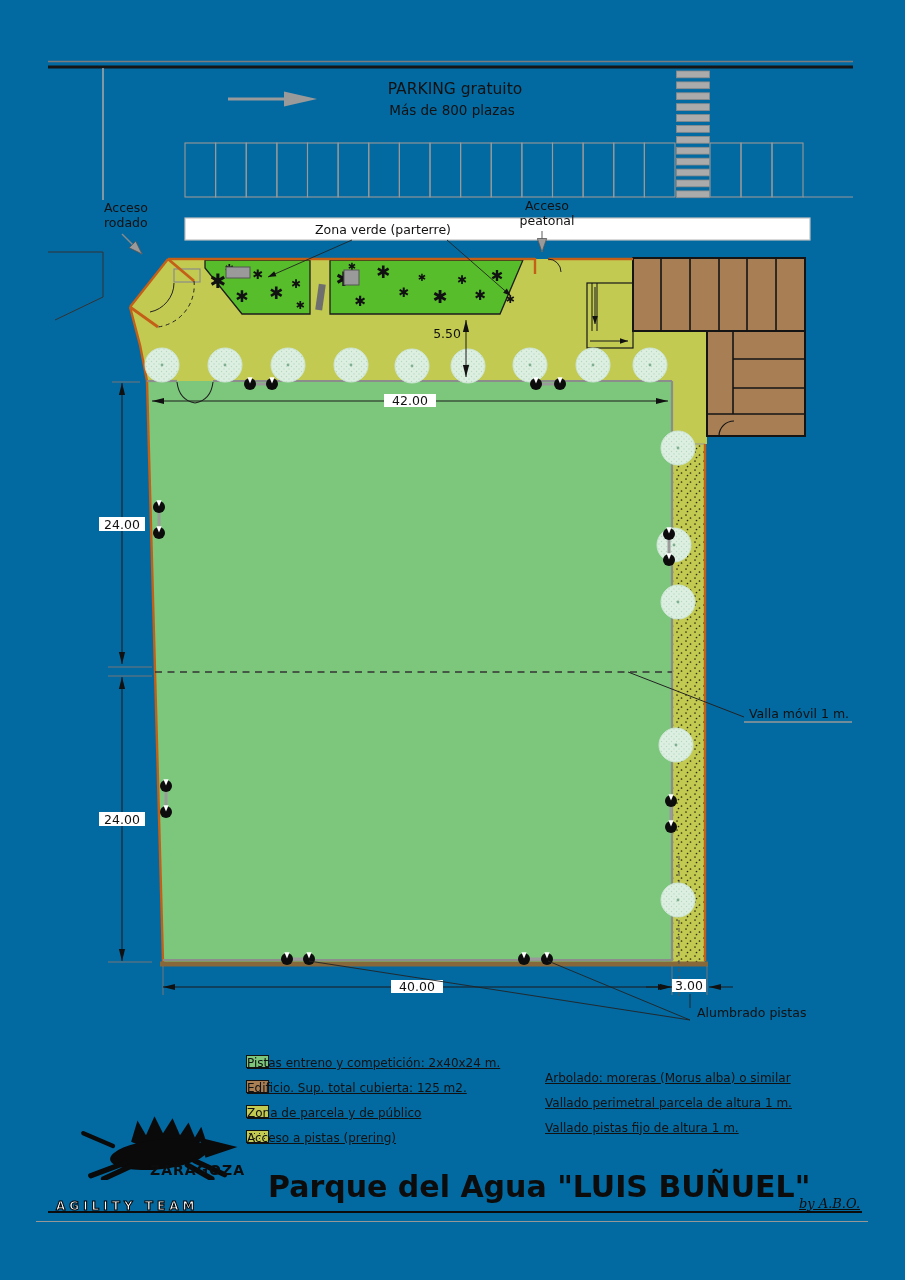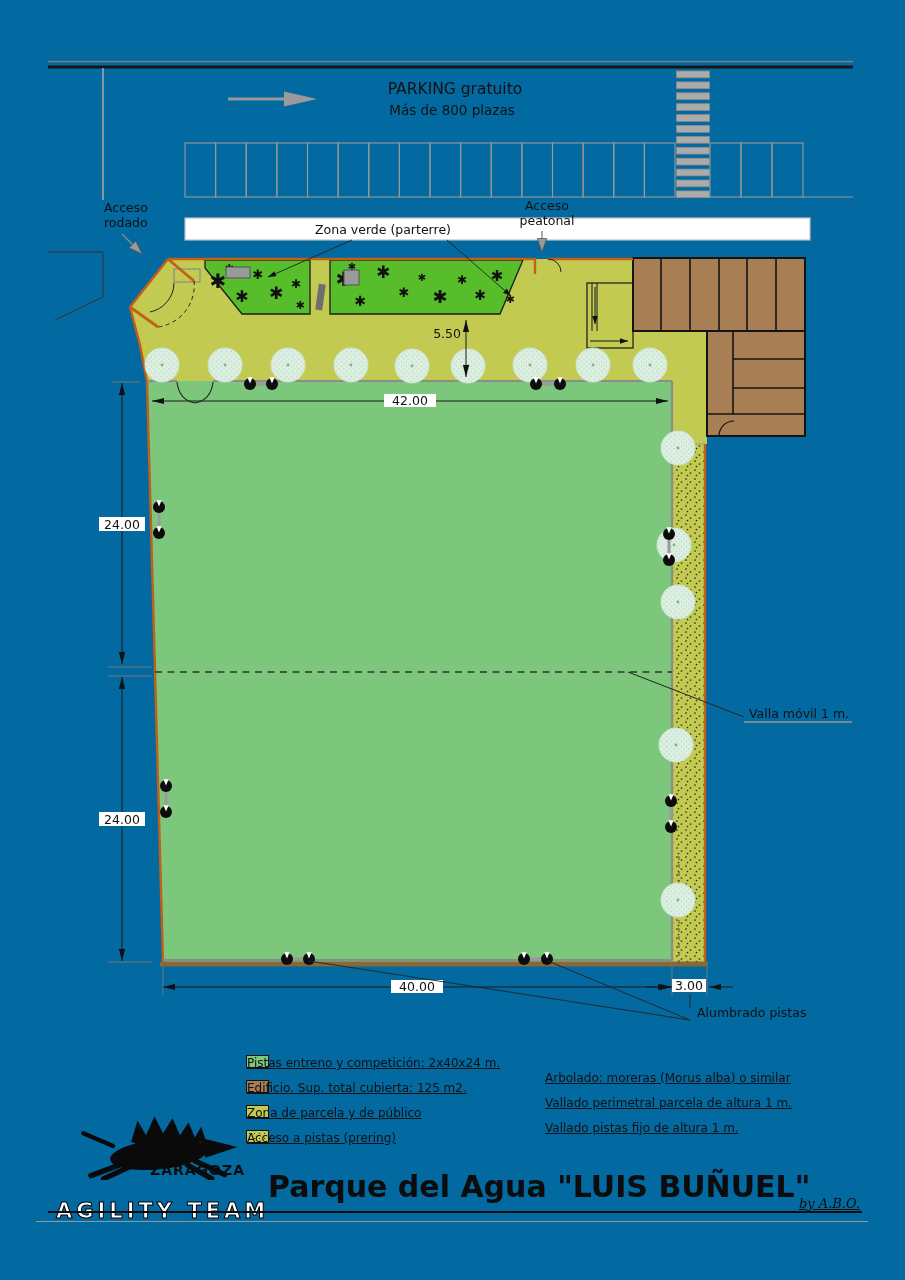--- a/index.html
+++ b/index.html
@@ -11,21 +11,21 @@
   .lrow{display:flex;align-items:center;height:25px;font-size:12px;white-space:nowrap;text-decoration:underline;}
   .sw{width:23px;height:13px;border:1.6px solid #111;margin-right:10px;flex:none;box-sizing:border-box;}
   .sw.pista{background:#7cc77c}
   .sw.building{background:#a87e55}
   .sw.olive{background:#c3ca52}
   .sw.prering{background-color:#c3ca52;background-image:radial-gradient(#2e2e10 .8px,transparent .95px);background-size:5px 5px;text-align:center;}
   .sym{width:32px;flex:none;display:flex;align-items:center;}
   
   .teamname{position:absolute;left:44px;top:1166px;font-size:37px;font-weight:bold;color:#0c0c0c;letter-spacing:-2px;}
   .teamcity{position:absolute;left:150px;top:1162px;font-size:14px;font-weight:bold;letter-spacing:1px;color:#0c0c0c;}
-  .teamsub{position:absolute;left:56px;top:1199px;font-size:21px;font-weight:bold;letter-spacing:4px;
+  .teamsub{position:absolute;left:56px;top:1199px;font-size:12px;font-weight:bold;letter-spacing:4px;
            color:#fff;-webkit-text-stroke:1px #000;}
   .plantitle{position:absolute;left:268px;top:1169px;font-size:30px;font-weight:bold;color:#0c0c0c;white-space:nowrap;}
   .byline{position:absolute;left:799px;top:1196px;font-size:13px;font-style:italic;
           font-family:"DejaVu Serif",serif;color:#0c0c0c;text-decoration:underline;}
   .rule1{position:absolute;left:48px;top:1211px;width:814px;border-top:2.5px solid #0c0c0c;}
   .rule2{position:absolute;left:36px;top:1221px;width:832px;border-top:1.5px solid #979797;}
   .logo{position:absolute;left:78px;top:1114px;}
 </style>
 </head>
 <body>

